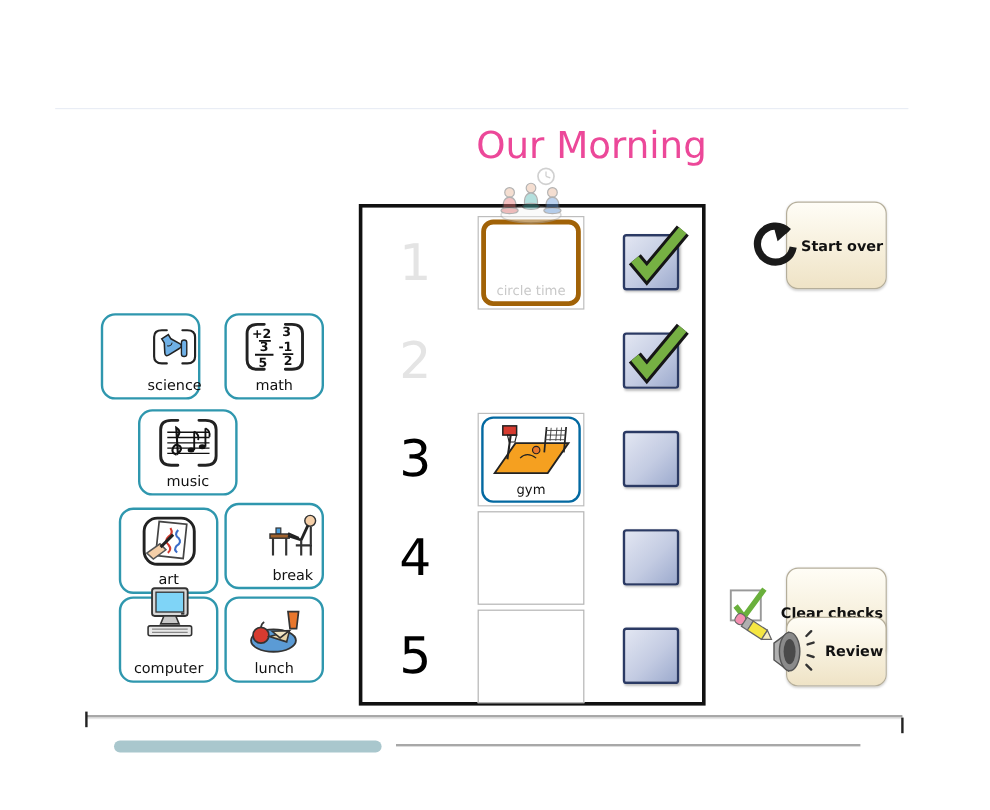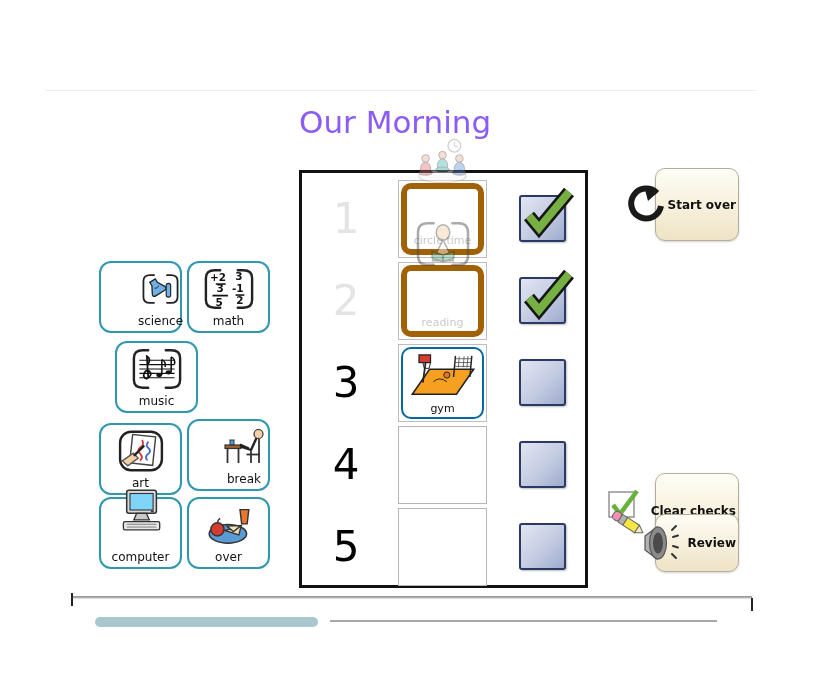--- a/index.html
+++ b/index.html
@@ -2,21 +2,21 @@
 <html><head>
 <meta charset="utf-8">
 <style>
   html,body{margin:0;padding:0;}
   body{
     width:825px;height:675px;position:relative;background:#ffffff;
     font-family:"DejaVu Sans","Liberation Sans",sans-serif;overflow:hidden;
   }
   .abs{position:absolute;}
   
-  #title{left:299px;top:104px;width:290px;text-align:left;font-size:31px;color:#8b5cf6;}
+  #title{left:299px;top:104px;width:290px;text-align:right;font-size:31px;color:#ec4899;}
   #top-faint-line{left:46px;top:90px;width:711px;height:1px;background:#e9edf5;}
   
   .activity-card{
     width:83px;height:72px;background:#fff;border:2px solid #2f97ae;border-radius:12px;
     box-sizing:border-box;display:flex;flex-direction:column;align-items:center;
     justify-content:flex-end;padding-bottom:3px;
   }
   .activity-card .ic{flex:1;display:flex;align-items:center;justify-content:center;width:100%;}
   .activity-label{font-size:12px;line-height:13px;color:#111;}
   
@@ -24,21 +24,21 @@
   .slot{position:absolute;left:0;width:100%;height:78px;}
   .slot-num{position:absolute;left:8px;top:0;width:72px;height:78px;line-height:78px;
     text-align:center;font-size:42px;color:#000;}
   .slot-num.done{color:#e4e4e4;}
   .slot-card{position:absolute;left:96px;top:0;width:89px;height:78px;background:#fff;
     border:1px solid #bdbdbd;box-sizing:border-box;}
   .slot-card.empty{border-color:#b5b5b5;}
   .slot-card-inner{position:absolute;left:2px;top:2px;right:2px;bottom:2px;border-radius:10px;
     box-sizing:border-box;display:flex;flex-direction:column;align-items:center;
     justify-content:flex-end;padding-bottom:2px;}
-  .slot-card-inner.faded{border:6px solid #a16207;gap:48px;}
+  .slot-card-inner.faded{border:4px solid #a16207;gap:48px;}
   .slot-card-inner.current{border:2px solid #0369a1;}
   .slot-card-inner .ic{flex:1;display:flex;align-items:center;justify-content:center;width:100%;}
   .slot-card-inner.faded .ic svg{opacity:.45;}
   .slot-label{font-size:11px;line-height:12px;color:#111;}
   .slot-label.faded{color:#c9c9c9;}
   .checkbox{position:absolute;left:217px;top:15px;width:47px;height:47px;
     background:linear-gradient(135deg,#e2e6f2 0%,#c3cbe2 55%,#9dabce 100%);
     border:2px solid #2b3a64;border-radius:3px;box-sizing:border-box;
     box-shadow:1px 1px 2px rgba(0,0,0,.25);overflow:visible;}
   .checkbox svg{position:absolute;left:-4px;top:-13px;overflow:visible;}
@@ -60,21 +60,21 @@
   #teal-bar{left:95px;top:617px;width:223px;height:10px;background:#a9c7cd;border-radius:5px;}
   #thin-line{left:330px;top:620px;width:387px;height:2px;background:#a8a8a8;}
 </style>
 </head>
 <body>
 
 <div class="abs" id="top-faint-line"></div>
 
 <div class="abs" id="title">Our Morning</div>
 
-<div class="abs activity-card" style="left:99px;top:261px;padding-left:40px;">
+<div class="abs activity-card" style="left:84px;top:261px;padding-left:40px;">
   <span class="ic">
     <svg width="64" height="44" viewBox="0 0 48 40">
       <path d="M16 3 H11 Q3 3 3 10 V30 Q3 37 11 37 H16" fill="none" stroke="#222" stroke-width="2.2" stroke-linecap="round"></path>
       <path d="M32 3 H37 Q45 3 45 10 V30 Q45 37 37 37 H32" fill="none" stroke="#222" stroke-width="2.2" stroke-linecap="round"></path>
       <g transform="translate(20,19) rotate(-32)">
         <path d="M-4 -11 h8 v5 l5 9 q2 4 -3 4 h-12 q-5 0 -3 -4 l5 -9 z" fill="#6fb0e6" stroke="#222" stroke-width="1.6"></path>
         <path d="M-3 -2 q3 3 6 0" fill="none" stroke="#222" stroke-width="1"></path>
       </g>
       <rect x="31" y="13" width="5.5" height="17" rx="2.7" fill="#6fb0e6" stroke="#222" stroke-width="1.4"></rect>
     </svg>
@@ -182,21 +182,21 @@
   <span class="ic">
     <svg width="64" height="44" viewBox="0 0 48 40">
       <path d="M34 6 h8 l-1.5 13 h-5 z" fill="#e8762c" stroke="#333" stroke-width="1.3"></path>
       <ellipse cx="23" cy="28" rx="17" ry="8.5" fill="#5b9bd5" stroke="#333" stroke-width="1.4"></ellipse>
       <circle cx="13.5" cy="24" r="6" fill="#d63b30" stroke="#333" stroke-width="1.3"></circle>
       <path d="M13.5 18 q0.5 -3 2.5 -4" fill="none" stroke="#333" stroke-width="1.3"></path>
       <path d="M20 25 L35 21 L33 29 Z" fill="#e8d5a8" stroke="#333" stroke-width="1.2"></path>
       <path d="M22 21 L35 20.5 L28 26 Z" fill="#f2e6c4" stroke="#333" stroke-width="1.2"></path>
     </svg>
   </span>
-  <span class="activity-label">over</span>
+  <span class="activity-label">lunch</span>
 </div>
 
 <div class="abs" id="panel">
 
   <div class="slot" style="top:7px;">
     <div class="slot-num done">1</div>
     <div class="slot-card">
       <div class="slot-card-inner faded">
         <span class="ic">
           <svg width="80" height="52" viewBox="0 0 84 58">
@@ -223,35 +223,20 @@
     <div class="checkbox">
       <svg width="60" height="58" viewBox="0 0 60 58">
         <path d="M12 32 L22 44 L52 8" fill="none" stroke="#161616" stroke-width="13" stroke-linejoin="miter"></path>
         <path d="M12 32 L22 44 L52 8" fill="none" stroke="#76b043" stroke-width="8"></path>
       </svg>
     </div>
   </div>
 
   <div class="slot" style="top:89px;">
     <div class="slot-num done">2</div>
-    <div class="slot-card">
-      <div class="slot-card-inner faded">
-        <span class="ic">
-          <svg width="66" height="50" viewBox="0 0 56 48">
-            <path d="M19 4 H13 Q4 4 4 13 V35 Q4 44 13 44 H19" fill="none" stroke="#444" stroke-width="2.4" stroke-linecap="round"></path>
-            <path d="M37 4 H43 Q52 4 52 13 V35 Q52 44 43 44 H37" fill="none" stroke="#444" stroke-width="2.4" stroke-linecap="round"></path>
-            <ellipse cx="28" cy="13" rx="6.5" ry="7.5" fill="#f5cfa8" stroke="#555" stroke-width="1.4"></ellipse>
-            <path d="M28 20 L18 40 H38 Z" fill="#fff" stroke="#555" stroke-width="1.4"></path>
-            <path d="M17.5 31 L27.5 34.5 L27.5 41 L17.5 37.5 Z" fill="#4aa88c" stroke="#333" stroke-width="1.2"></path>
-            <path d="M38.5 31 L28.5 34.5 L28.5 41 L38.5 37.5 Z" fill="#57b899" stroke="#333" stroke-width="1.2"></path>
-          </svg>
-        </span>
-        <span class="slot-label faded">reading</span>
-      </div>
-    </div>
     <div class="checkbox">
       <svg width="60" height="58" viewBox="0 0 60 58">
         <path d="M12 32 L22 44 L52 8" fill="none" stroke="#161616" stroke-width="13" stroke-linejoin="miter"></path>
         <path d="M12 32 L22 44 L52 8" fill="none" stroke="#76b043" stroke-width="8"></path>
       </svg>
     </div>
   </div>
 
   <div class="slot" style="top:171px;">
     <div class="slot-num">3</div>

